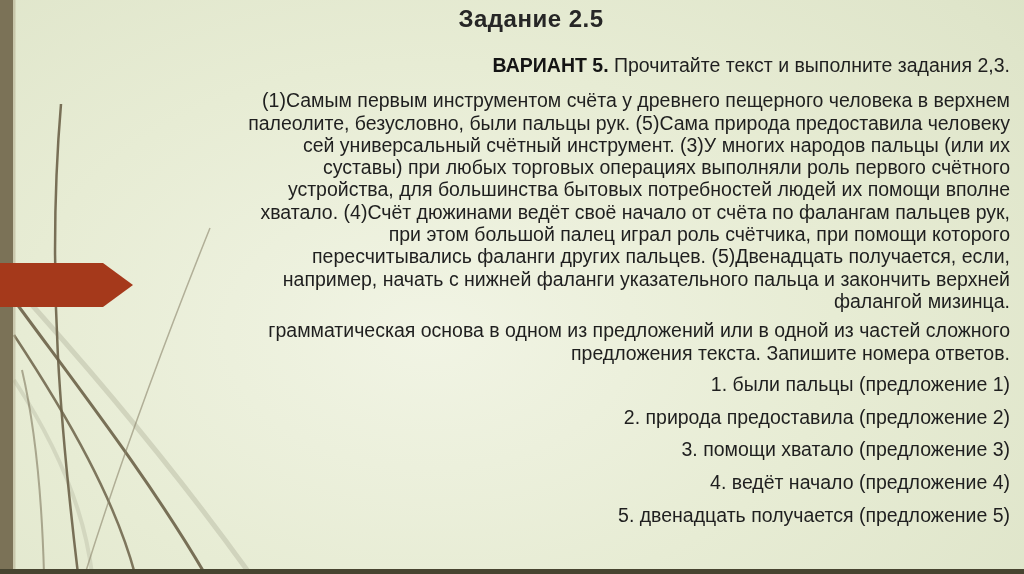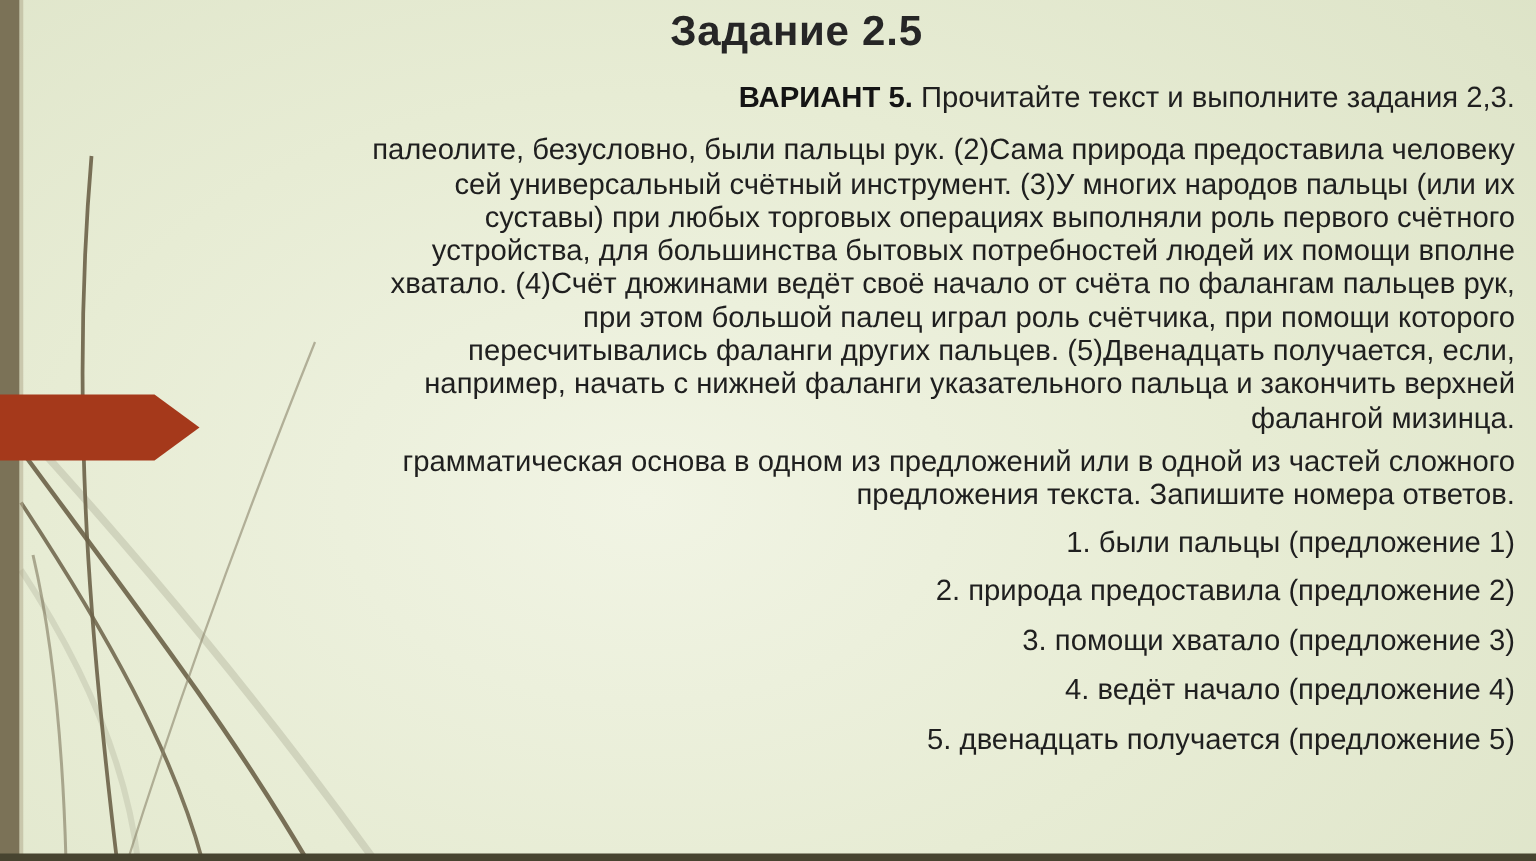--- a/index.html
+++ b/index.html
@@ -6,21 +6,21 @@
   body { width:1024px; height:574px; overflow:hidden; }
   .slide {
     position:relative; width:1024px; height:574px;
     background: radial-gradient(ellipse 900px 600px at 42% 58%, #f1f4e4 0%, #e7ecd4 45%, #dfe5ca 80%, #d9e0c2 100%);
     font-family:"Liberation Sans","DejaVu Sans",sans-serif;
     color:#1f1f1f;
   }
   .deco { position:absolute; left:0; top:0; width:1024px; height:574px; z-index:1; pointer-events:none; }
   .title {
     position:absolute; top:5px; left:0; right:0; 
-    text-align:center; font-size:28px; font-weight:700; color:#262626;
+    text-align:center; font-size:24px; font-weight:700; color:#262626;
     letter-spacing:0.5px; z-index:2;margin-left:38px;
   }
   .content {
     position:absolute; left:136px; top:54px; width:874px; z-index:2;text-align:right;
   }
   .line { font-size:19.5px; line-height:22.3px; white-space:nowrap; }
   .variant-line { margin-bottom:13px; }
   .variant-line strong, .task-line strong { font-weight:700; color:#141414; }
   .intro { margin:0 0 7px 0; }
   .task { margin:0 0 9px 0; }
@@ -54,21 +54,22 @@
 
   <div class="title">Задание 2.5</div>
 
   <div class="content">
 
     <div class="line variant-line">
       <strong>ВАРИАНТ 5.</strong><span> Прочитайте текст и выполните задания 2,3.</span>
     </div>
 
     <div class="intro">
-      <div class="line">палеолите, безусловно, были пальцы рук. (2)Сама природа предоставила человеку</div>
+      <div class="line">(1)Самым первым инструментом счёта у древнего пещерного человека в верхнем</div>
+      <div class="line">палеолите, безусловно, были пальцы рук. (5)Сама природа предоставила человеку</div>
       <div class="line">сей универсальный счётный инструмент. (3)У многих народов пальцы (или их</div>
       <div class="line">суставы) при любых торговых операциях выполняли роль первого счётного</div>
       <div class="line">устройства, для большинства бытовых потребностей людей их помощи вполне</div>
       <div class="line">хватало. (4)Счёт дюжинами ведёт своё начало от счёта по фалангам пальцев рук,</div>
       <div class="line">при этом большой палец играл роль счётчика, при помощи которого</div>
       <div class="line">пересчитывались фаланги других пальцев. (5)Двенадцать получается, если,</div>
       <div class="line">например, начать с нижней фаланги указательного пальца и закончить верхней</div>
       <div class="line">фалангой мизинца.</div>
     </div>
 

